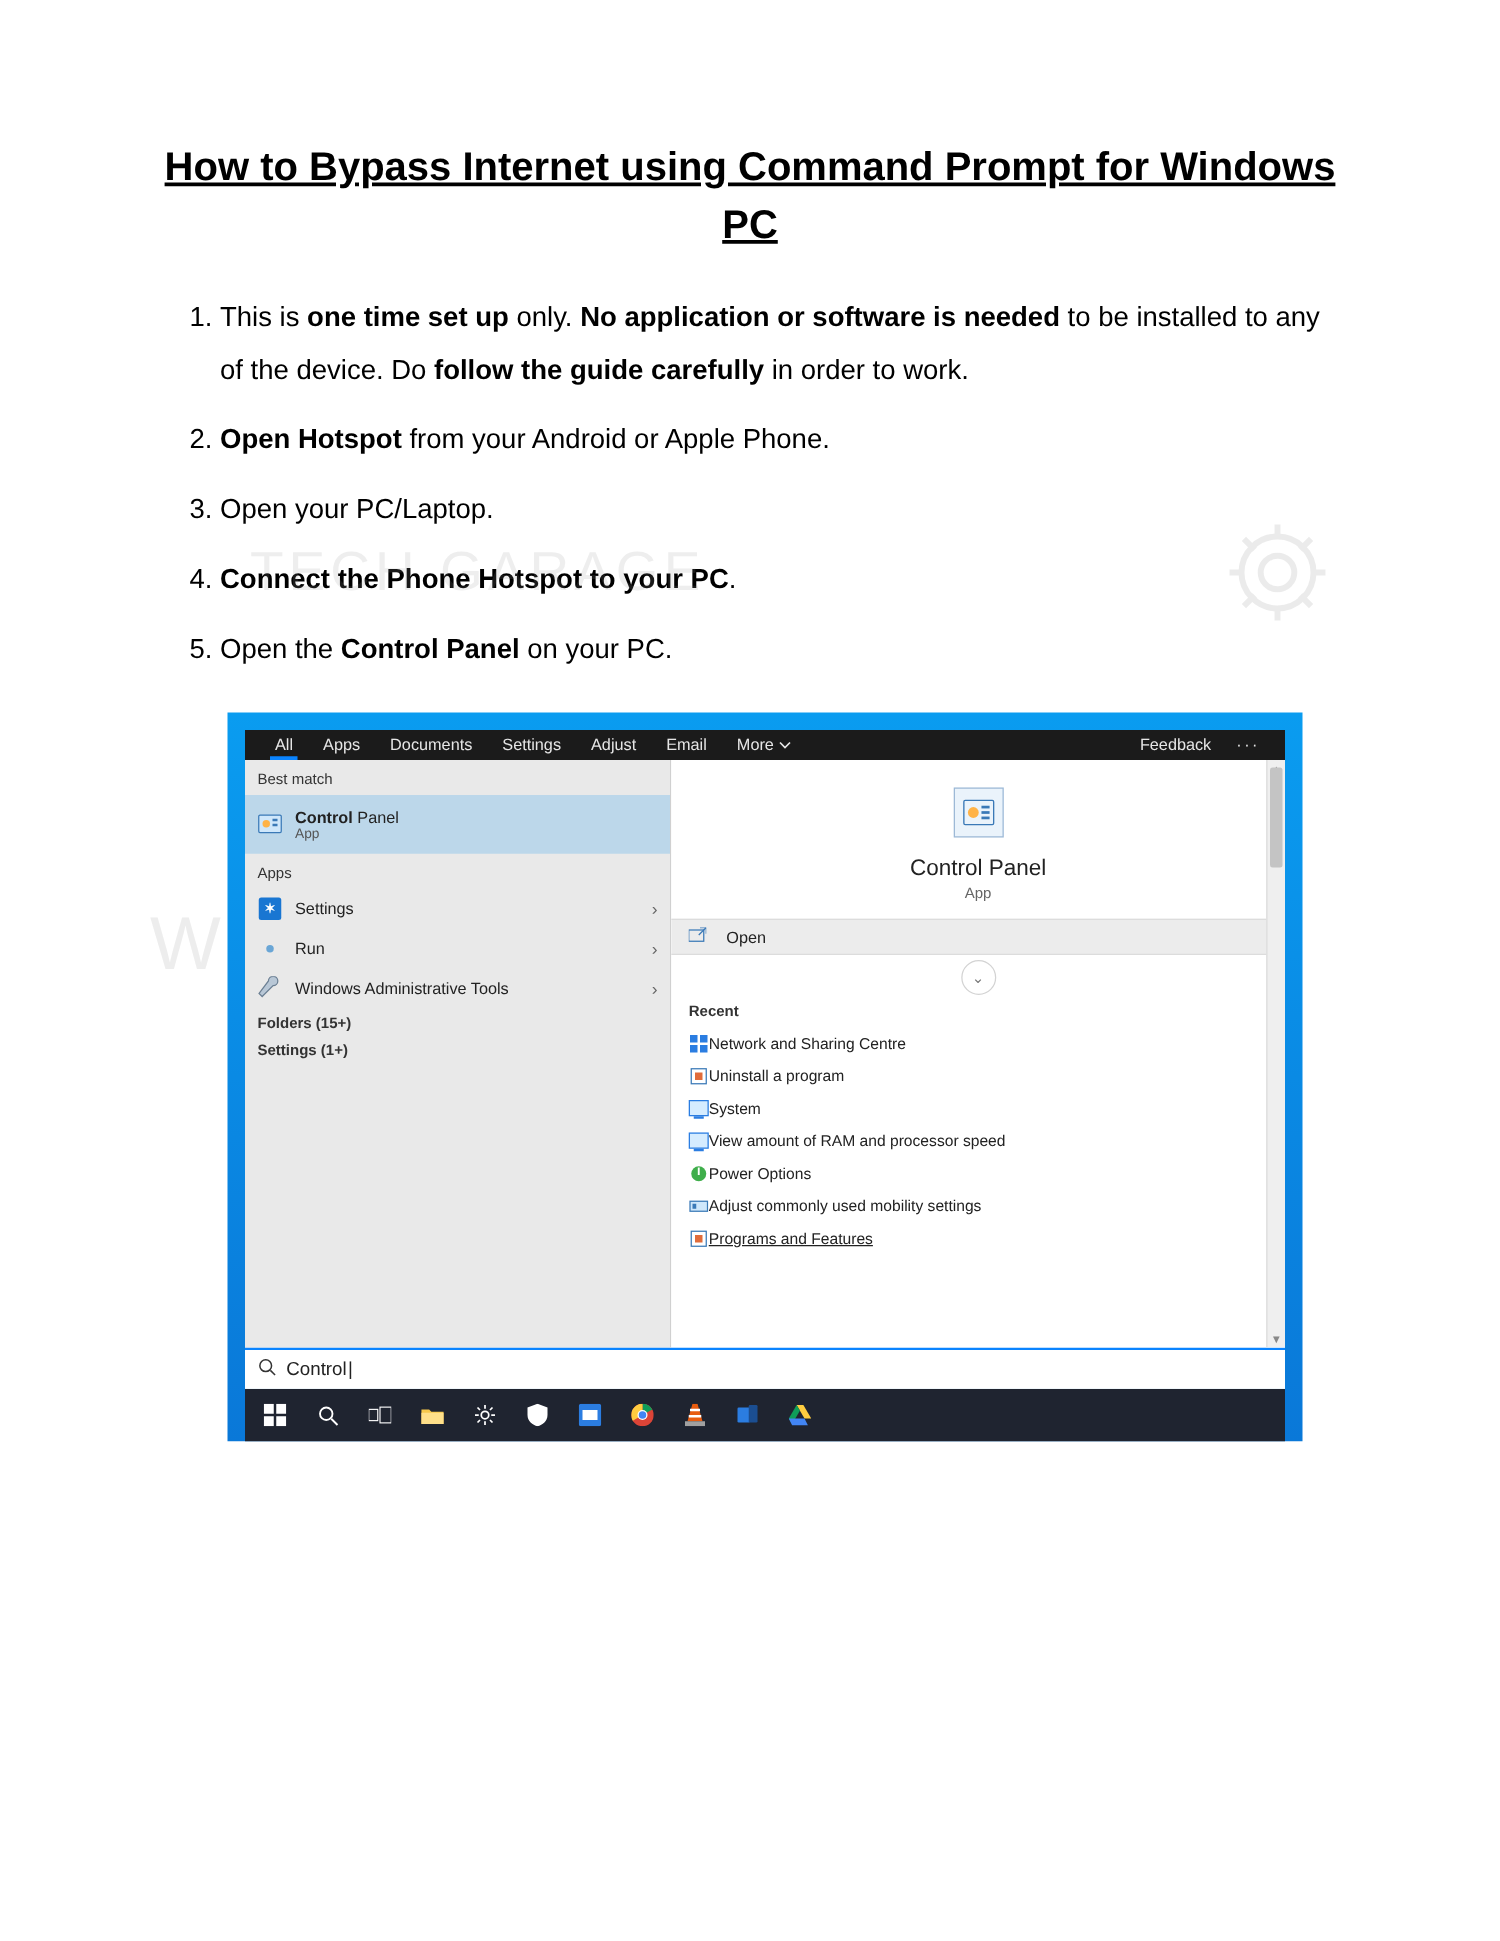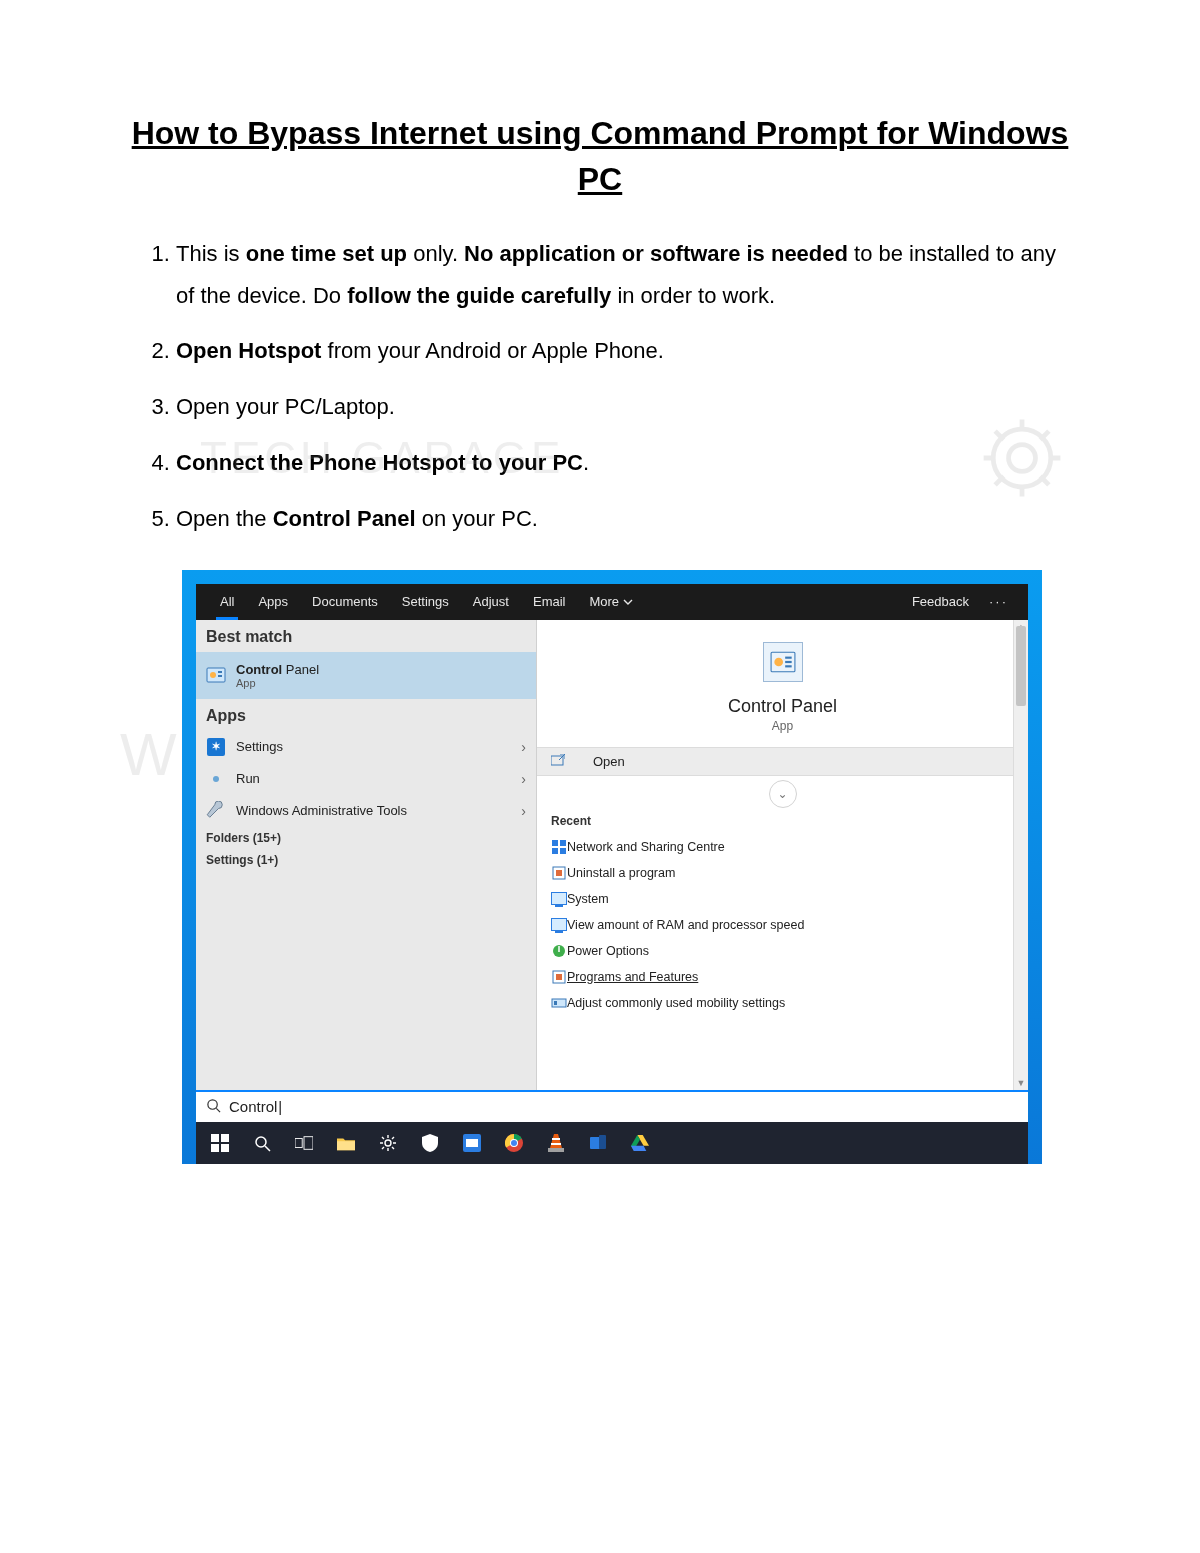--- a/index.html
+++ b/index.html
@@ -78,21 +78,21 @@
   .search-window {
     background: #fff;
     width: 100%;
     position: relative;
   }
   .tabs-bar {
     background: #1b1b1b;
     display: flex;
     align-items: center;
     padding: 0 12px;
-    height: 36px;
+    height: 24px;
     color: #e6e6e6;
     font-size: 13px;
   }
   .tabs-bar .tab {
     padding: 0 12px;
     height: 100%;
     display: flex;
     align-items: center;
     cursor: default;
     position: relative;
@@ -115,22 +115,22 @@
   }
   .left-col {
     width: 340px;
     background: #e9e9e9;
     overflow: hidden;
     border-right: 1px solid #d0d0d0;
     font-size: 13px;
     color: #222;
   }
   .left-col .section-label {
-    font-size: 16px;
-    font-weight: 700;
+    font-size: 12px;
+    font-weight: 400;
     padding: 8px 10px 6px 10px;
     color: #333;
     border-radius: 12px;
   }
   .result-item {
     display: flex;
     align-items: center;
     padding: 6px 10px;
     gap: 10px;
     position: relative;
@@ -192,21 +192,21 @@
 
   .action-row {
     background: #ececec;
     border-top: 1px solid #dcdcdc;
     border-bottom: 1px solid #dcdcdc;
     padding: 6px 14px;
     font-size: 13px;
     color: #222;
     display: flex;
     align-items: center;
-    gap: 28px;
+    gap: 16px;
     margin-right: 14px;
   }
   .expander-v {
     display:flex; justify-content:center;
     margin: 4px 0 4px 0;
   }
   .expander-v .circ {
     width: 26px; height: 26px;
     border: 1px solid #d3d3d3;
     border-radius: 50%;
@@ -471,34 +471,34 @@
                   <svg viewBox="0 0 16 16">
                     <circle cx="8" cy="8" r="6" fill="#3fae4b"></circle>
                     <path d="M8 3 v6" stroke="#fff" stroke-width="1.5"></path>
                   </svg>
                 </div>
               <span>Power Options</span>
             </div>
             <div class="recent-item">
               <div class="ri-icon">
                   <svg viewBox="0 0 16 16">
+                    <rect x="1" y="4" width="14" height="8" fill="#cfe7fb" stroke="#3a79b7"></rect>
+                    <rect x="3" y="6" width="3" height="4" fill="#3a79b7"></rect>
+                  </svg>
+                </div>
+              <span>Adjust commonly used mobility settings</span>
+            </div>
+            <div class="recent-item">
+              <div class="ri-icon">
+                  <svg viewBox="0 0 16 16">
                     <rect x="2" y="2" width="12" height="12" fill="#fff" stroke="#3a79b7"></rect>
                     <rect x="5" y="5" width="6" height="6" fill="#e06c3b"></rect>
                   </svg>
                 </div>
               <span style="text-decoration:underline">Programs and Features</span>
-            </div>
-            <div class="recent-item">
-              <div class="ri-icon">
-                  <svg viewBox="0 0 16 16">
-                    <rect x="1" y="4" width="14" height="8" fill="#cfe7fb" stroke="#3a79b7"></rect>
-                    <rect x="3" y="6" width="3" height="4" fill="#3a79b7"></rect>
-                  </svg>
-                </div>
-              <span>Adjust commonly used mobility settings</span>
             </div>
           </div>
         </div>
       </div>
 
       <div class="search-box">
         <span>
           <svg width="15" height="15" viewBox="0 0 16 16">
               <circle cx="7" cy="7" r="5" fill="none" stroke="#333" stroke-width="1.3"></circle>
               <path d="M11 11 L15 15" stroke="#333" stroke-width="1.3"></path>

